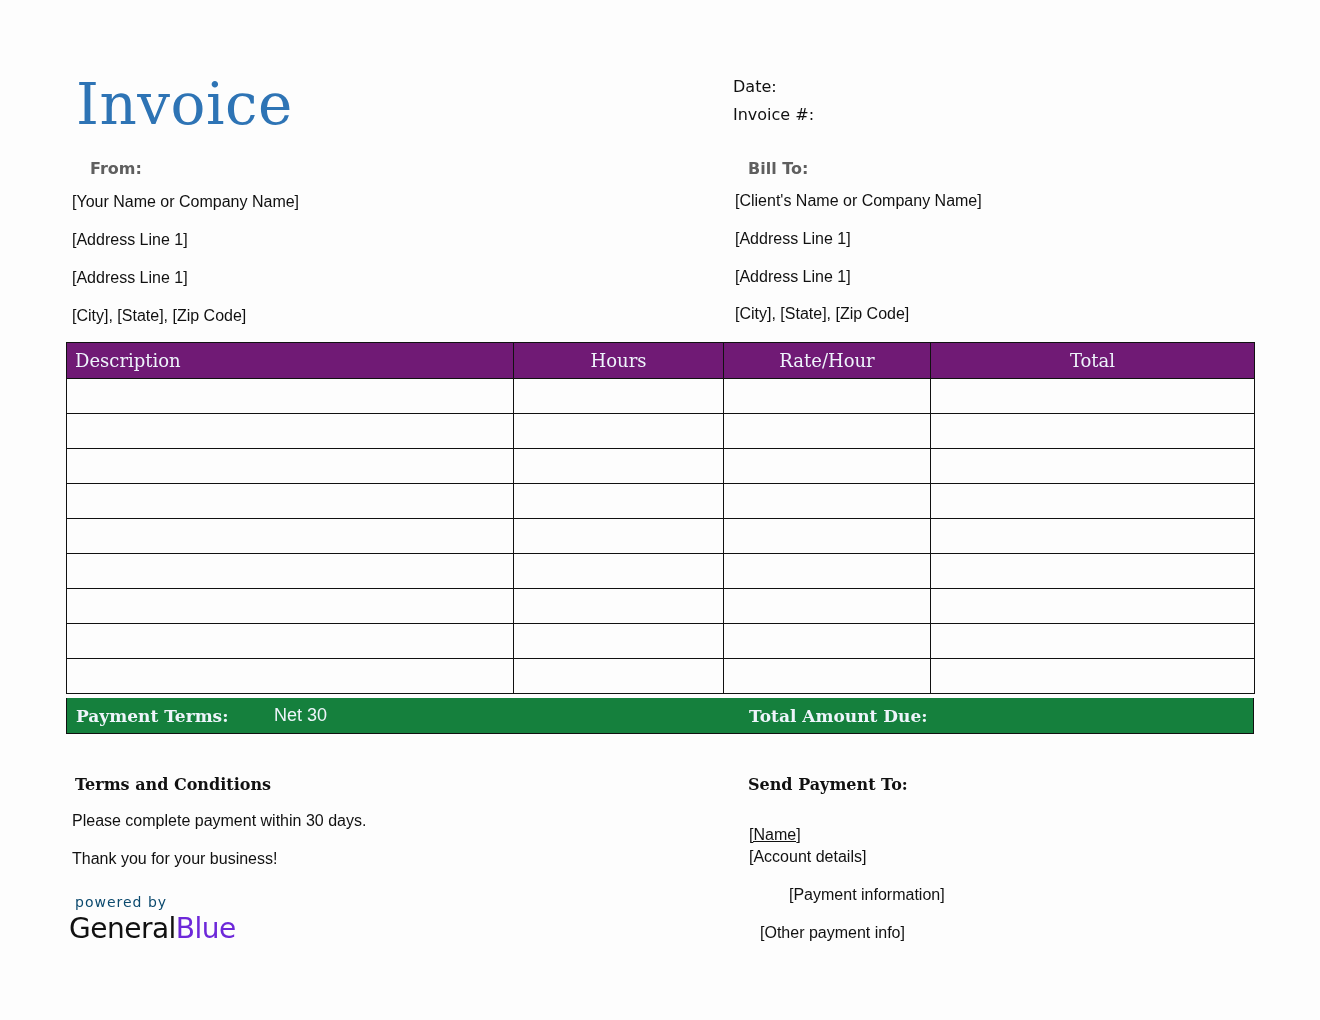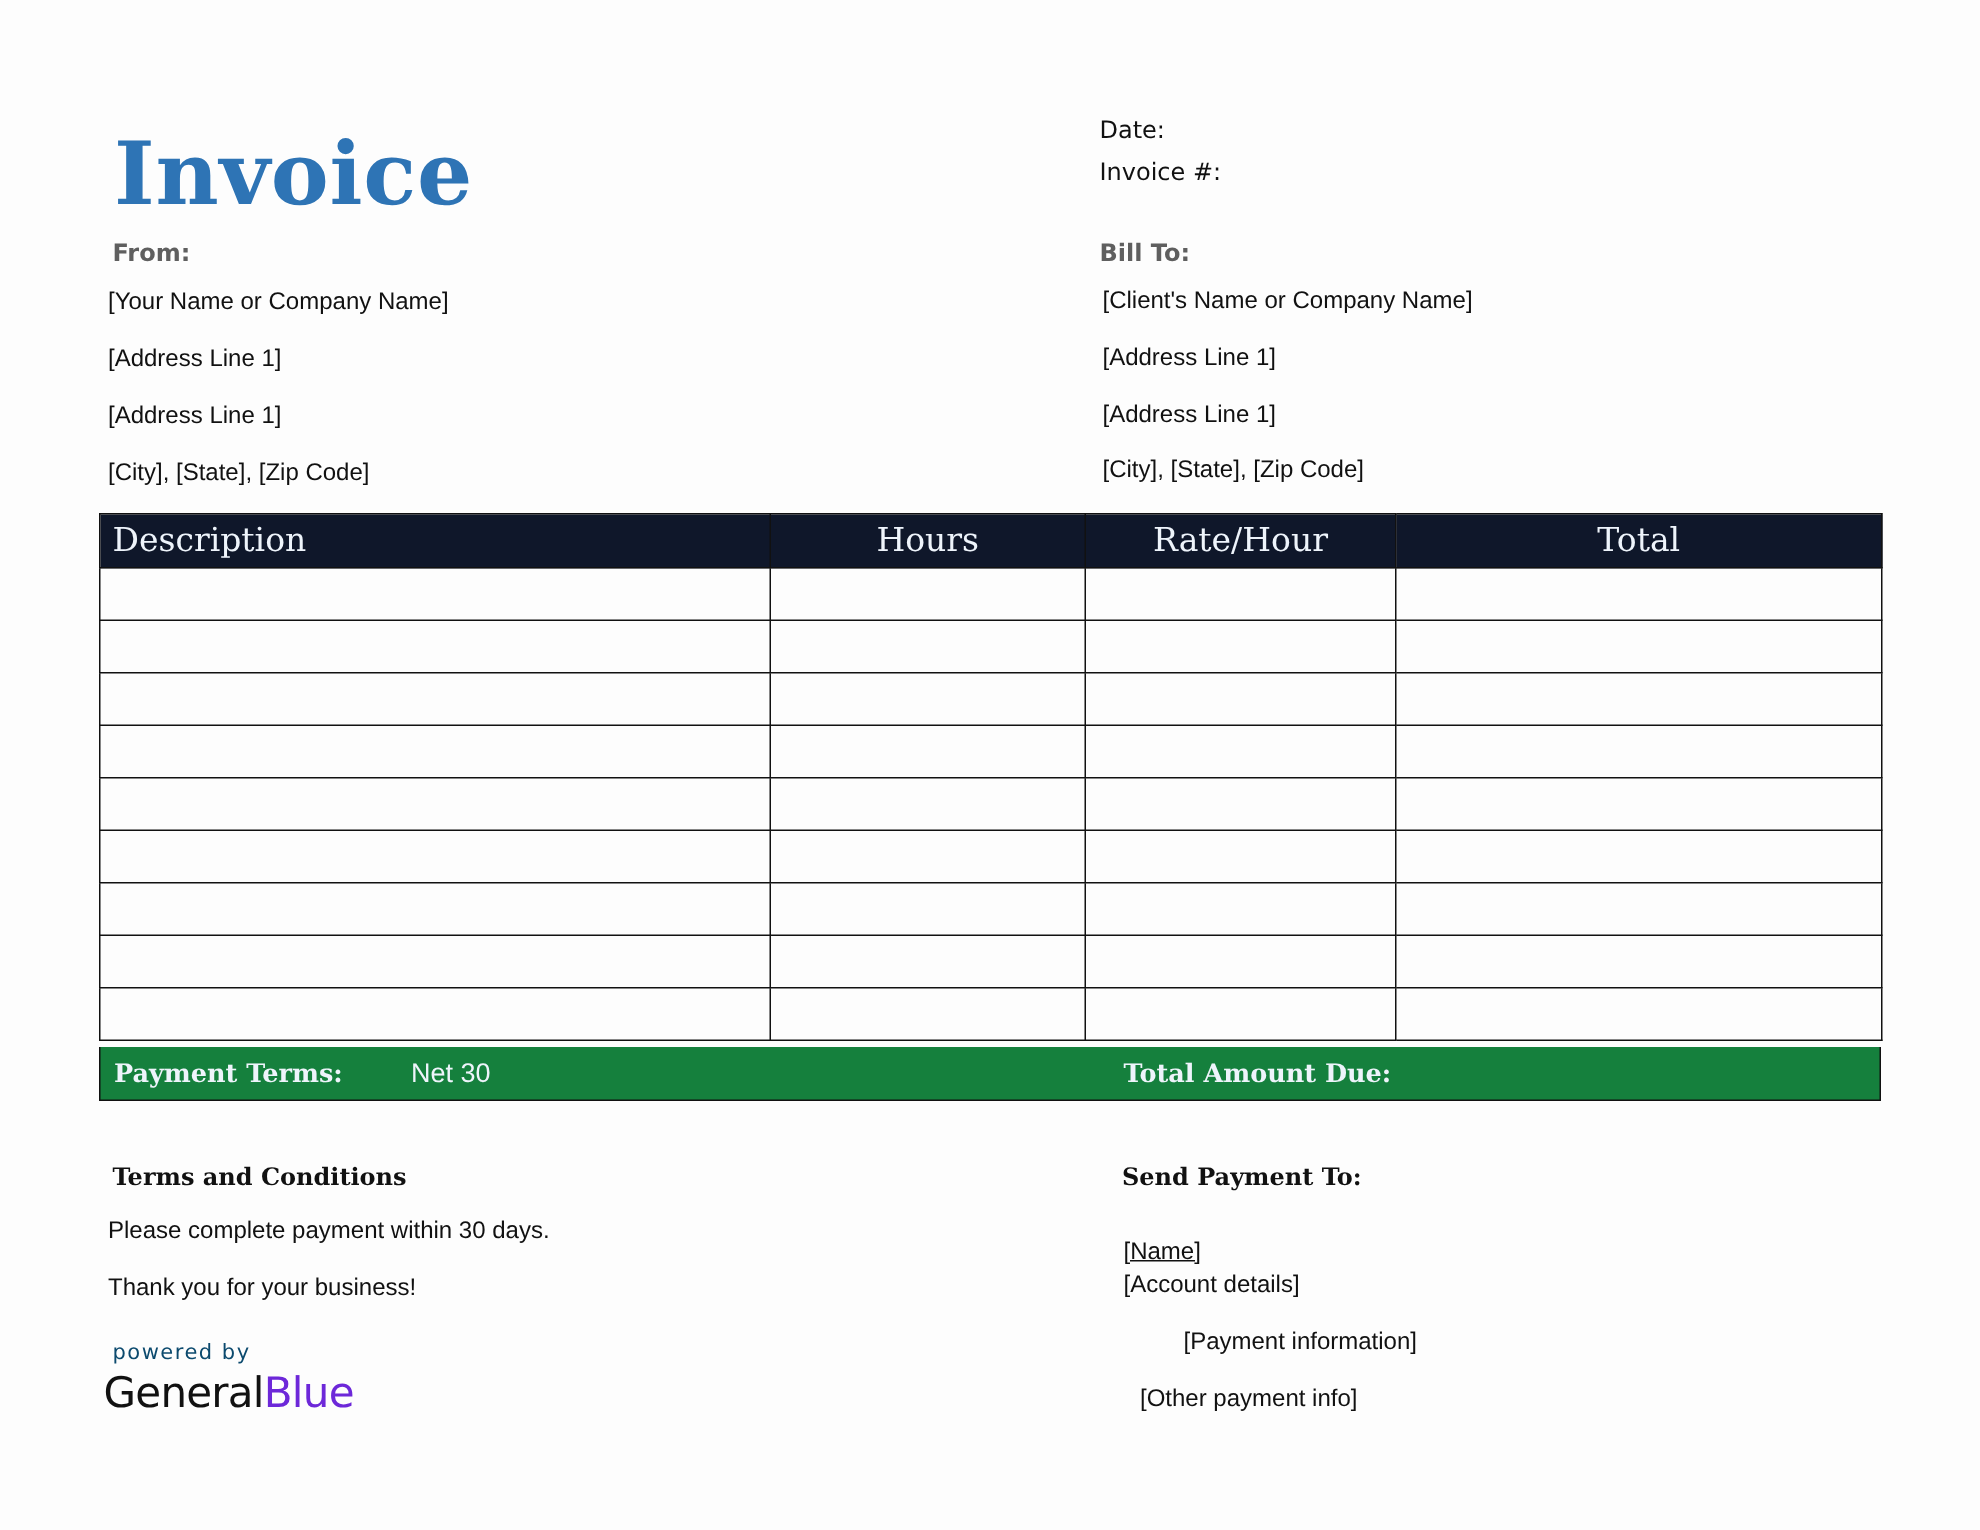--- a/index.html
+++ b/index.html
@@ -1,27 +1,27 @@
 <!DOCTYPE html>
 <html><head>
 <meta charset="utf-8">
 <style>
   html, body { margin:0; padding:0; }
   body { width:1320px; height:1020px; background:#fdfdfd; position:relative; overflow:hidden;
          font-family:"Liberation Sans", sans-serif; color:#1a1a1a; }
   .abs { position:absolute; white-space:nowrap; }
-  .title { left:76px; top:78px; font-family:"DejaVu Serif", serif; font-weight:bold; font-size:58px;
+  .title { left:76px; top:66px; font-family:"DejaVu Serif", serif; font-weight:normal; font-size:58px;
            color:#2e74b5; letter-spacing:0.5px; line-height:76px; }
   .meta { font-family:"DejaVu Sans", sans-serif; font-size:16px; color:#111; }
-  .label-grey { font-family:"DejaVu Sans", sans-serif; font-weight:bold; font-size:16px; color:#5f5f5f; }
+  .label-grey { font-family:"DejaVu Sans", sans-serif; font-weight:bold; font-size:16px; color:#5f5f5f;margin-left:15px; }
   .addr { font-size:16px; color:#111; }
   table.items { position:absolute; left:66px; top:342px; width:1188px; border-collapse:collapse; table-layout:fixed; }
   table.items th, table.items td { border:1.5px solid #111; padding:0; }
-  table.items th { background:#0f172a; color:#eef4fb; font-family:"DejaVu Serif", serif; font-weight:normal;
-                   font-size:22px; height:35px; }
+  table.items th { background:#701a75; color:#eef4fb; font-family:"DejaVu Serif", serif; font-weight:normal;
+                   font-size:18px; height:35px; }
   table.items th.left { text-align:left; padding-left:8px; }
   table.items td { height:34px; background:#fdfdfd; }
   .footer-bar { position:absolute; left:66px; top:698px; width:1186px; height:35px; background:#15803d;
                 border:1.5px solid #111; border-top:none; }
   .footer-bar .lbl { font-family:"DejaVu Serif", serif; font-weight:bold; font-size:17px; color:#eef4fb; }
   .footer-bar .val { font-family:"Liberation Sans", sans-serif; font-size:18px; color:#eef4fb; }
   .section-h { font-family:"DejaVu Serif", serif; font-weight:bold; font-size:16px; color:#111; }
   .powered { font-family:"DejaVu Sans", sans-serif; font-size:14px; color:#0c4a6e; letter-spacing:1px; }
   .brand { font-family:"DejaVu Sans", sans-serif; font-size:28px; letter-spacing:-0.5px; }
   .brand .g { color:#111; }

